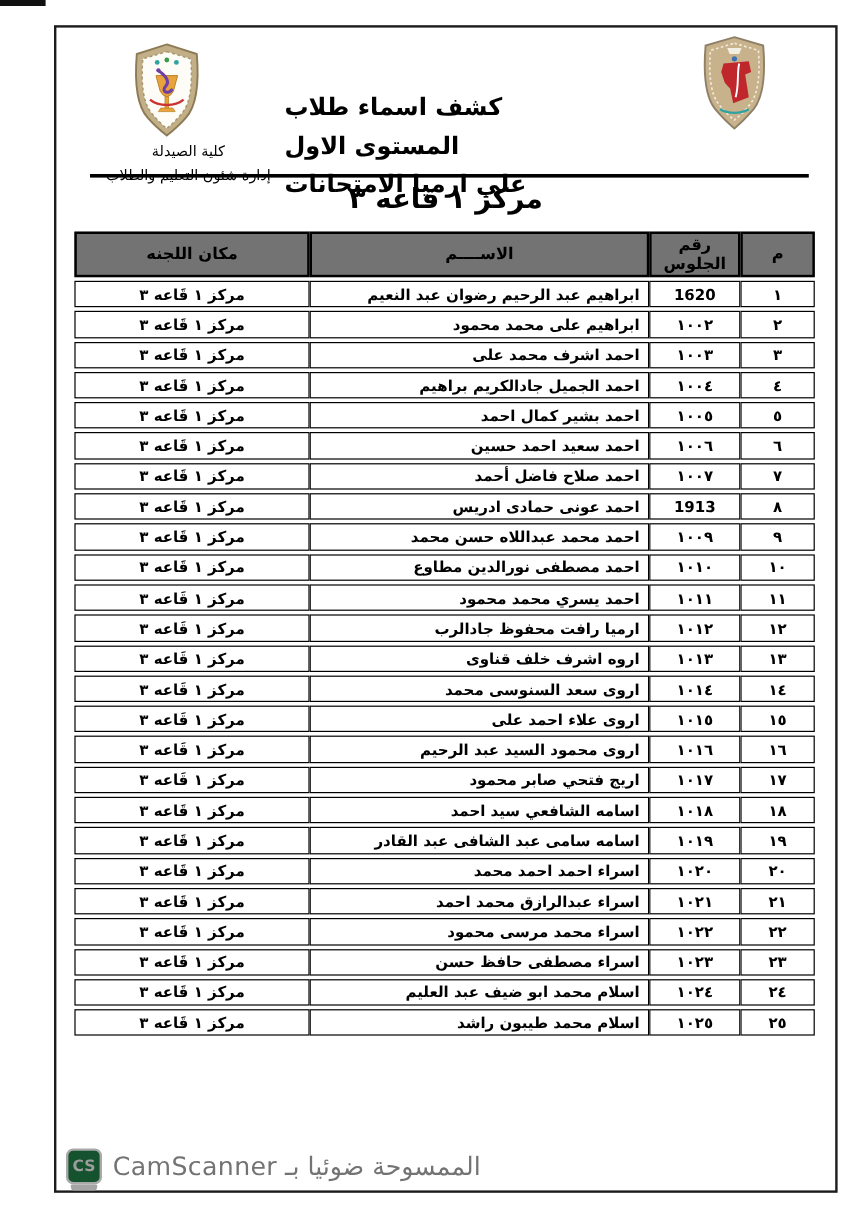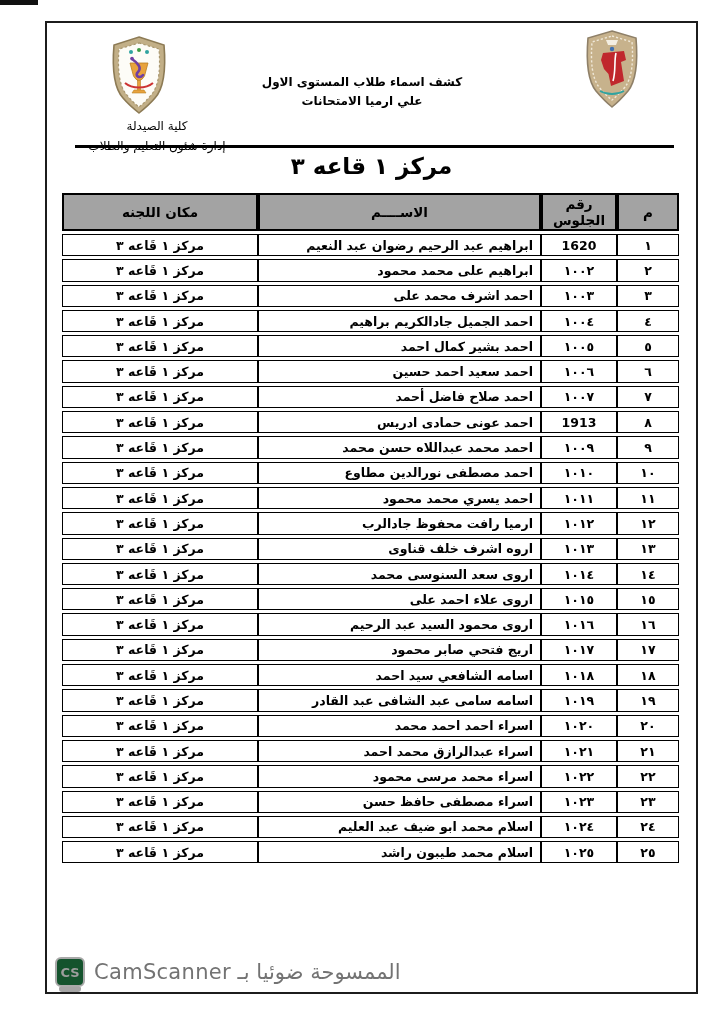--- a/index.html
+++ b/index.html
@@ -23,21 +23,21 @@
   
   .emblem-left { position: absolute; left: 58px; top: 12px; width: 68px; height: 80px; }
   .emblem-right { position: absolute; right: 52px; top: 6px; width: 64px; height: 80px; }
   .org-text {
     position: absolute; left: 20px; top: 94px; width: 180px;
     text-align: center; font-weight: 400; font-size: 12px; line-height: 1.65;
     direction: rtl;
   }
   .center-title {
     position: absolute; left: 190px; top: 50px; width: 250px;
-    text-align: center; font-weight: 700; font-size: 12px; line-height: 1.6;
+    text-align: left; font-weight: 700; font-size: 20px; line-height: 1.6;
     direction: rtl;
   }
   .divider {
     position: absolute; left: 28px; right: 22px; top: 122px;
     height: 3px; background: #000;
   }
   .section-title {
     position: absolute; left: 0; top: 130px; width: 100%;
     text-align: center; font-weight: 700; font-size: 23px;
     direction: rtl;
@@ -49,21 +49,21 @@
     border-collapse: separate;
     border-spacing: 0 3px;
     width: 617px;
     table-layout: fixed;
   }
   table.roster col.c-index { width: 62px; }
   table.roster col.c-seat { width: 76px; }
   table.roster col.c-name { width: 283px; }
   table.roster col.c-loc { width: 196px; }
   table.roster th {
-    background: #a3a3a3;
+    background: #737373;
     border: 2px solid #000;
     height: 33px;
     font-size: 13.5px; font-weight: 700;
     text-align: center; vertical-align: middle;
   }
   table.roster td {
     border: 1.6px solid #000;
     height: 22.3px;
     font-size: 12.5px; font-weight: 700;
     text-align: center; vertical-align: middle;

